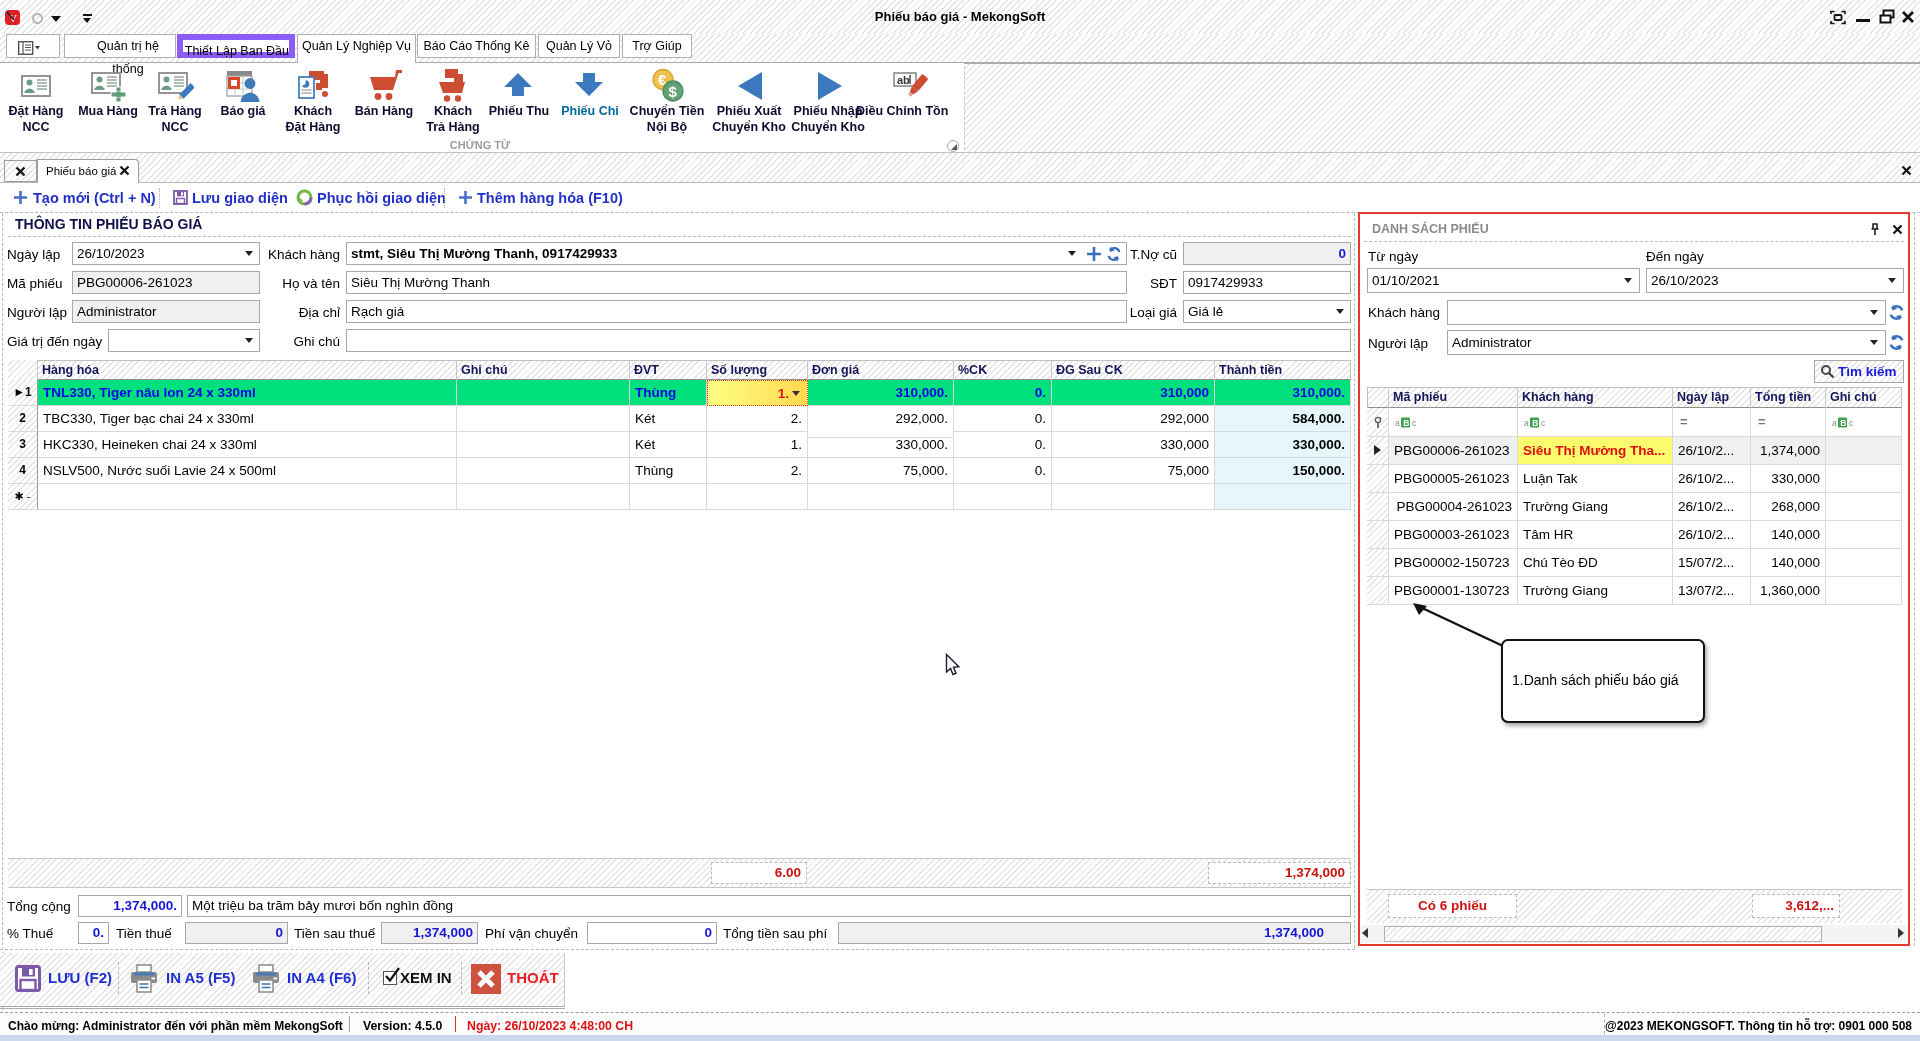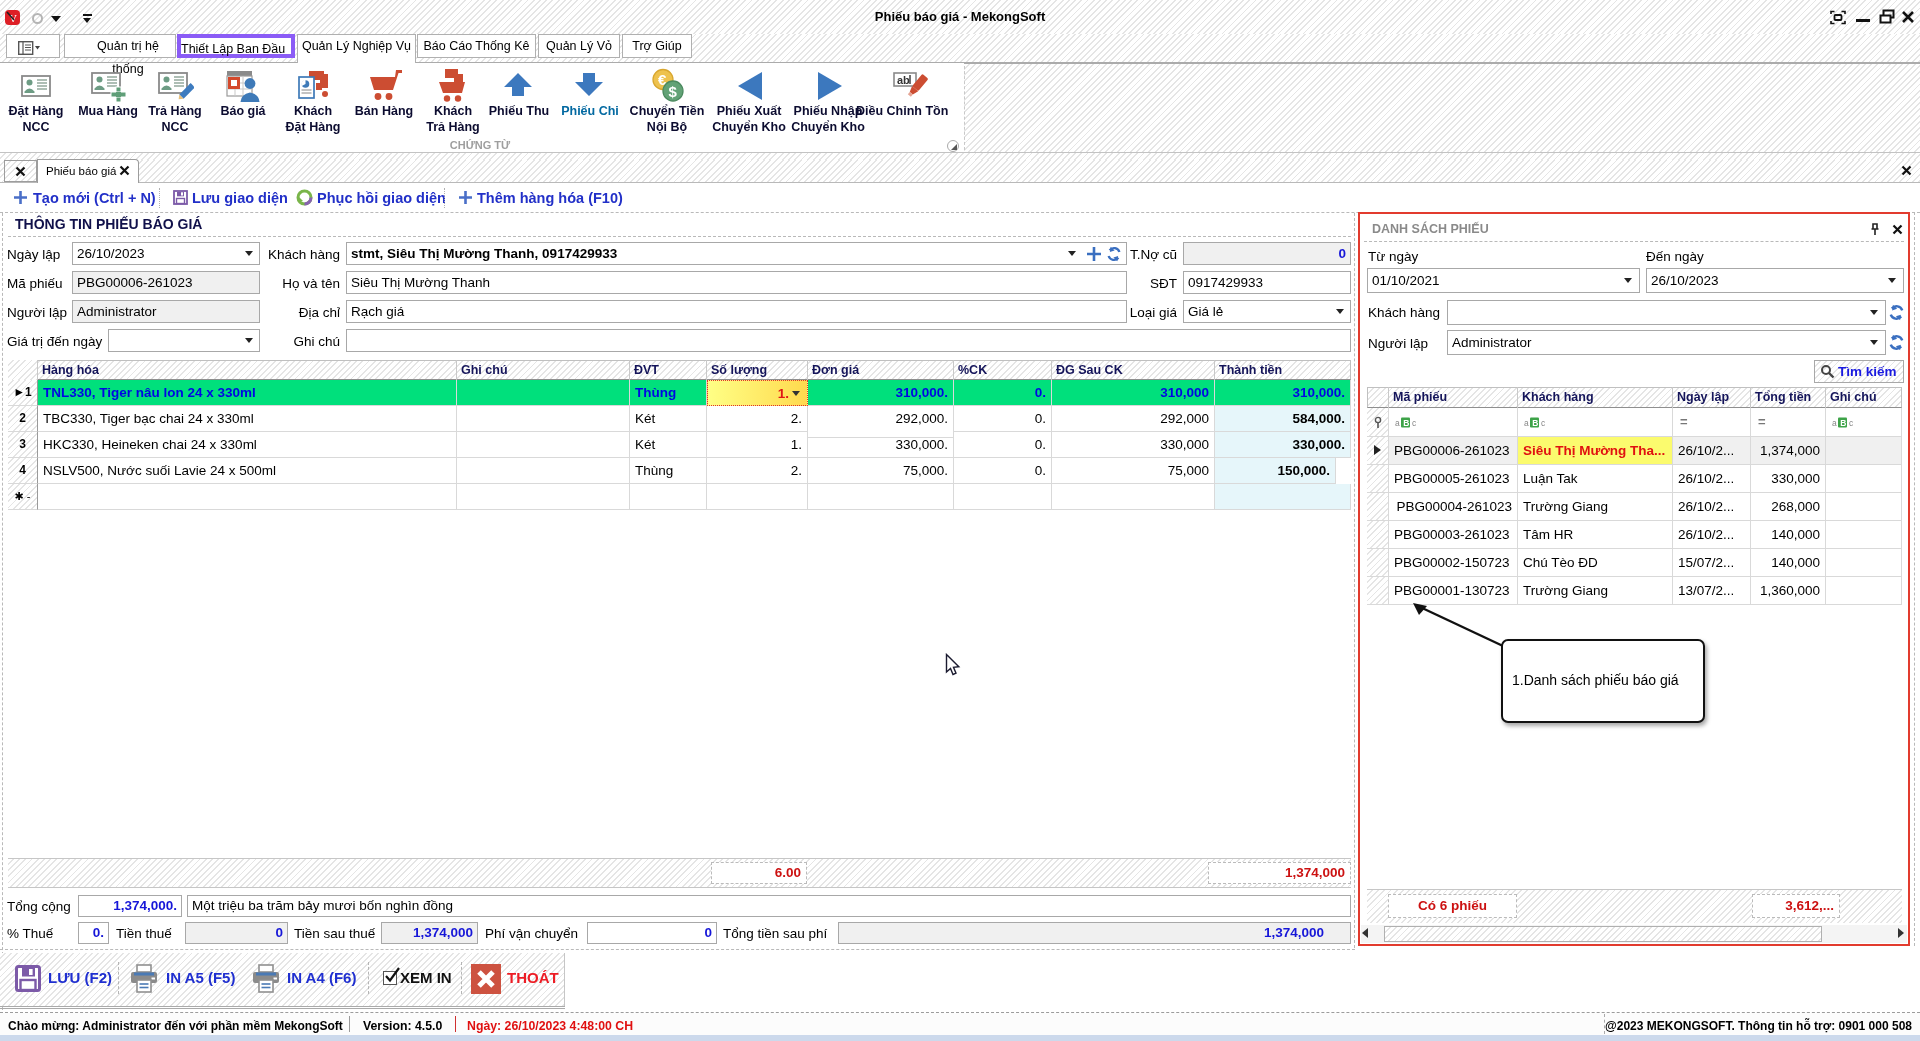--- a/index.html
+++ b/index.html
@@ -64,21 +64,21 @@
     <rect x="0.7" y="0.7" width="14" height="12.6" fill="#fff" stroke="#555" stroke-width="1.4"></rect>
     <line x1="5" y1="1" x2="5" y2="13.3" stroke="#555" stroke-width="1.2"></line>
     <g stroke="#555" stroke-width="1">
       <line x1="7" y1="4" x2="13" y2="4"></line>
       <line x1="7" y1="6.5" x2="13" y2="6.5"></line>
       <line x1="7" y1="9" x2="13" y2="9"></line>
     </g>
     <path d="M17 5 h5 l-2.5 3.5 z" fill="#444"></path>
   </svg>
 <div class="abs" style="left:64px;top:34px;width:112px;height:24px;background:#fff;border:1px solid #b0b0b0;font-size:12.5px;text-align:center;line-height:23px;padding-left:16px;">Quản trị hệ thống</div>
-<div class="abs" style="left:177px;top:34px;width:118px;height:24px;background:#fff;border:4px solid #8b5cf6;font-size:12.5px;text-align:left;line-height:23px;">Thiết Lập Ban Đầu</div>
+<div class="abs" style="left:177px;top:34px;width:118px;height:24px;background:#fff;border:6px solid #8b5cf6;font-size:12.5px;text-align:right;line-height:23px;">Thiết Lập Ban Đầu</div>
 <div class="abs" style="left:297px;top:34px;width:119px;height:29px;background:#fff;border:1px solid #b0b0b0;border-bottom:none;font-size:12.5px;text-align:center;line-height:23px;z-index:3;">Quản Lý Nghiệp Vụ</div>
 <div class="abs" style="left:417px;top:34px;width:119px;height:24px;background:#fff;border:1px solid #b0b0b0;font-size:12.5px;text-align:center;line-height:23px;">Báo Cáo Thống Kê</div>
 <div class="abs" style="left:538px;top:34px;width:82px;height:24px;background:#fff;border:1px solid #b0b0b0;font-size:12.5px;text-align:center;line-height:23px;">Quản Lý Vỏ</div>
 <div class="abs" style="left:622px;top:34px;width:70px;height:24px;background:#fff;border:1px solid #b0b0b0;font-size:12.5px;text-align:center;line-height:23px;">Trợ Giúp</div>
 
 <div id="ribbon-icons">
 
 <svg class="abs" style="left:21px;top:75px;" width="30" height="22" viewBox="0 0 30 22">
       <rect x="1" y="1" width="28" height="20" fill="#fff" stroke="#8a8a8a" stroke-width="1.8"></rect>
       <circle cx="8.5" cy="7.5" r="3" fill="#6d9c84"></circle>
@@ -353,21 +353,21 @@
 <div class="gcell num bold" style="left:1215px;top:432px;width:136px;height:26px;background:#e6f6fa;">330,000.</div>
 
 <div class="gcell hatch" style="left:8px;top:458px;width:30px;height:26px;border-right-color:#9a9a9a;font-weight:bold;font-size:12px;text-align:center;">4</div>
 <div class="gcell" style="left:38px;top:458px;width:419px;height:26px;">NSLV500, Nước suối Lavie 24 x 500ml</div>
 <div class="gcell" style="left:457px;top:458px;width:173px;height:26px;"></div>
 <div class="gcell" style="left:630px;top:458px;width:77px;height:26px;">Thùng</div>
 <div class="gcell num" style="left:707px;top:458px;width:101px;height:26px;">2.</div>
 <div class="gcell num" style="left:808px;top:458px;width:146px;height:26px;">75,000.</div>
 <div class="gcell num" style="left:954px;top:458px;width:98px;height:26px;">0.</div>
 <div class="gcell num" style="left:1052px;top:458px;width:163px;height:26px;">75,000</div>
-<div class="gcell num bold" style="left:1215px;top:458px;width:121px;height:26px;background:#e6f6fa;">150,000.</div>
+<div class="gcell num bold" style="left:1215px;top:458px;width:136px;height:26px;background:#e6f6fa;">150,000.</div>
 
 <div class="gcell hatch" style="left:8px;top:484px;width:30px;height:26px;border-right-color:#9a9a9a;font-size:11px;text-align:center;">✱&nbsp;-</div>
 <div class="gcell" style="left:38px;top:484px;width:419px;height:26px;"></div>
 <div class="gcell" style="left:457px;top:484px;width:173px;height:26px;"></div>
 <div class="gcell" style="left:630px;top:484px;width:77px;height:26px;"></div>
 <div class="gcell" style="left:707px;top:484px;width:101px;height:26px;"></div>
 <div class="gcell" style="left:808px;top:484px;width:146px;height:26px;"></div>
 <div class="gcell" style="left:954px;top:484px;width:98px;height:26px;"></div>
 <div class="gcell" style="left:1052px;top:484px;width:163px;height:26px;"></div>
 <div class="gcell" style="left:1215px;top:484px;width:136px;height:26px;background:#e6f6fa;"></div>

